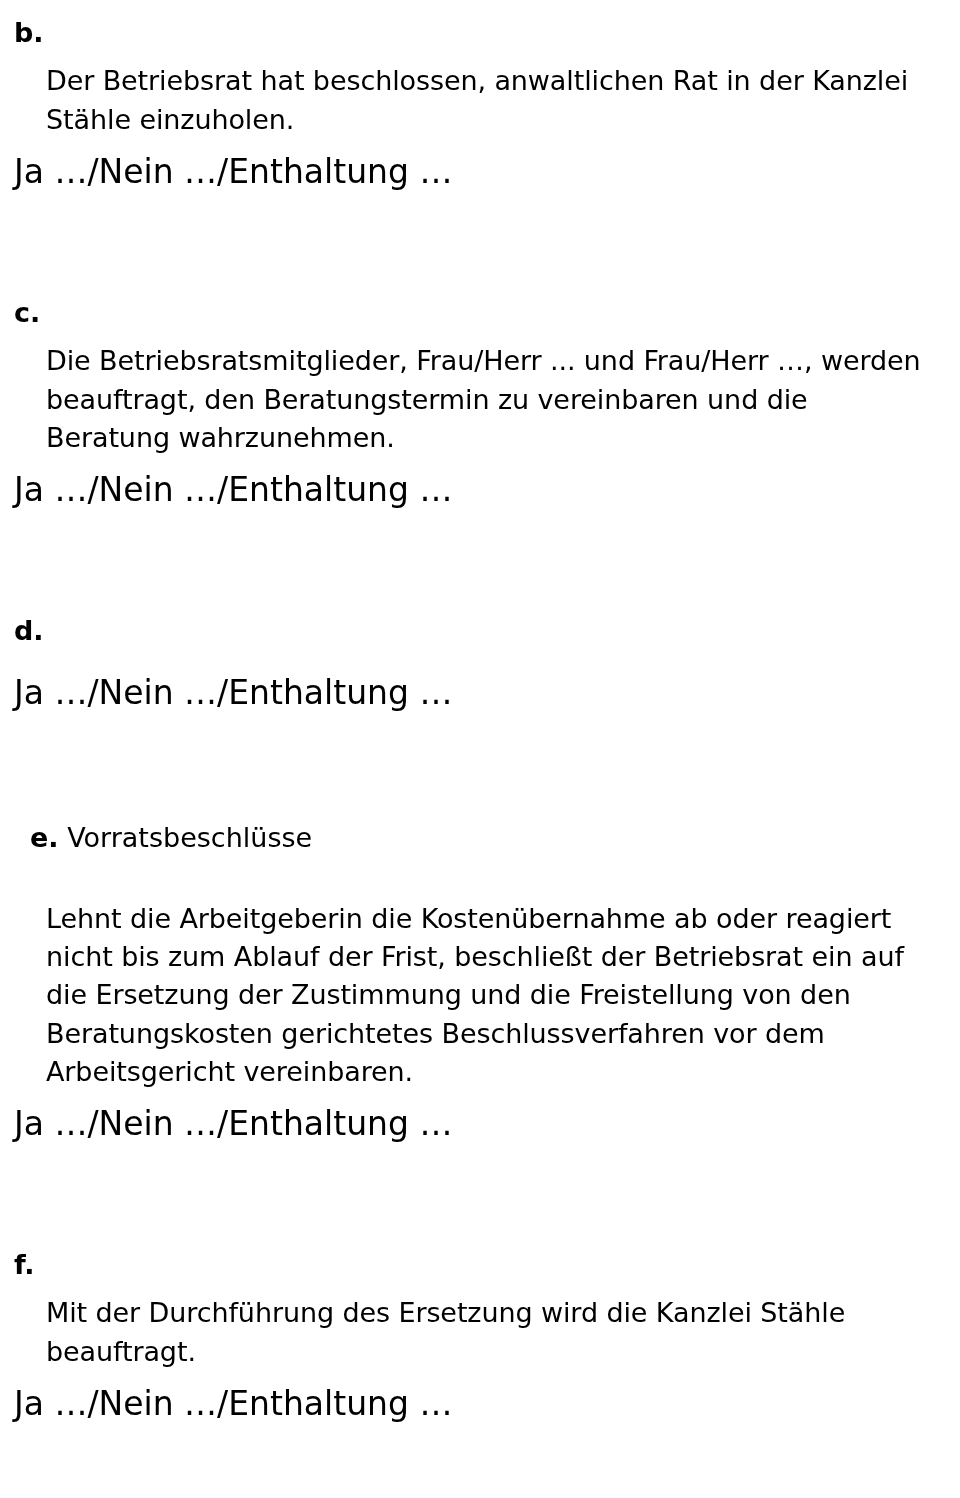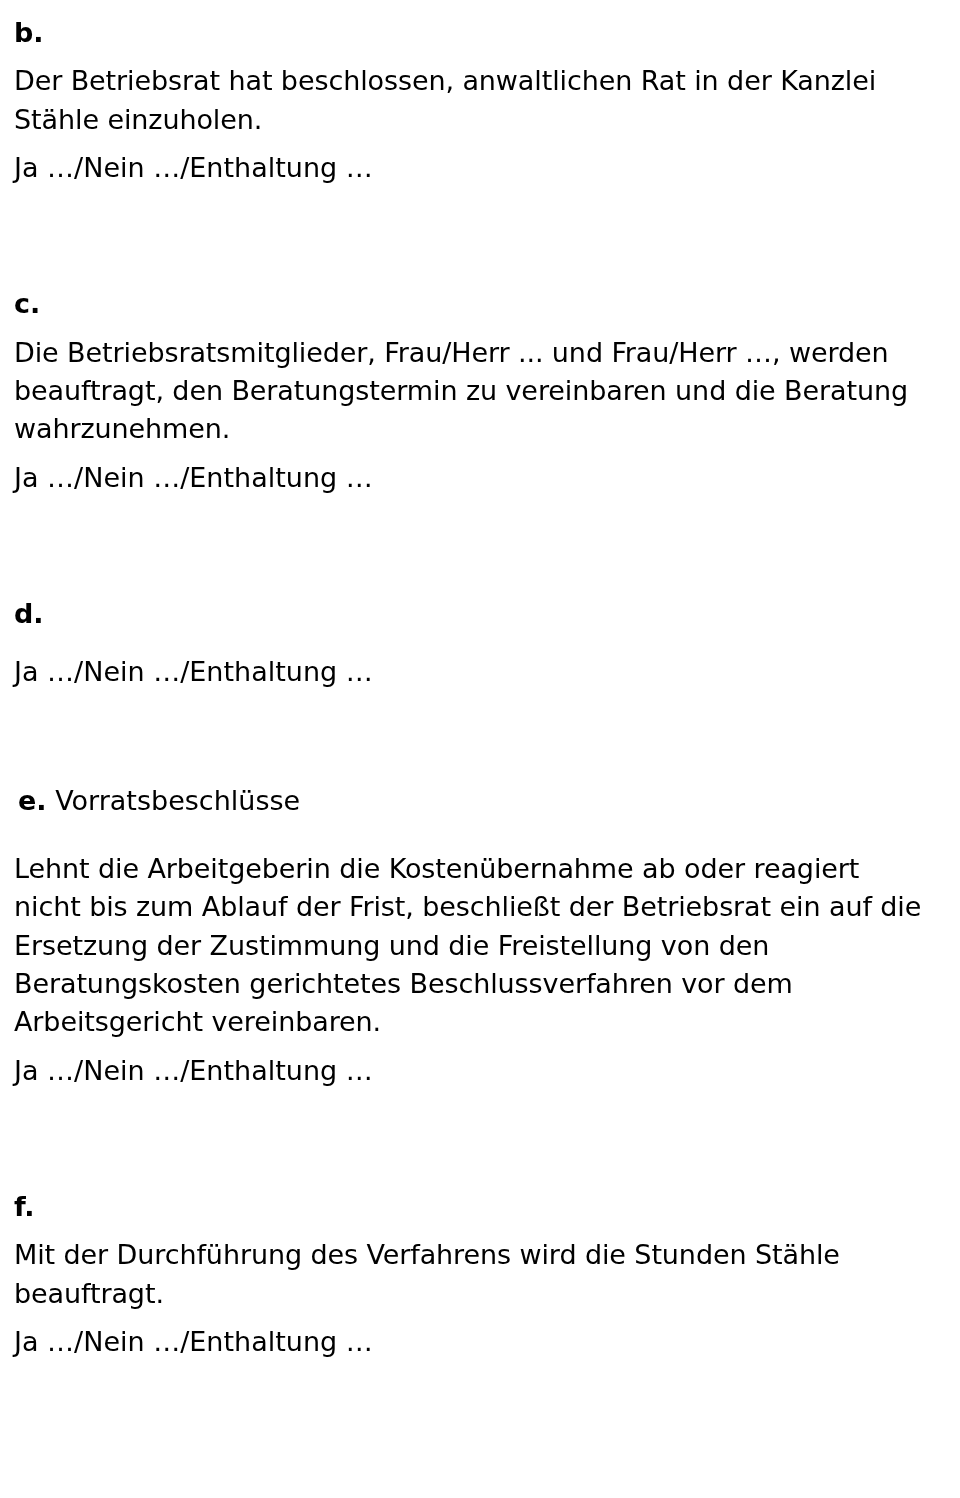--- a/index.html
+++ b/index.html
@@ -30,38 +30,39 @@
     line-height: 1.42;
     margin: 0;
   }
   .body-text {
     font-size: 27px;
     line-height: 1.42;
     margin: 0;
     letter-spacing: -0.1px;
   }
   .vote-line {
-    font-size: 27px;
+    font-size: 33px;
     line-height: 1.42;
     margin: 0;
   }
   .gap-xs { height: 10px; }
   .gap-s  { height: 26px; }
   .gap-l  { height: 86px; }
   .gap-xl { height: 98px; }
   .inline-head {
     font-size: 27px;
     line-height: 1.42;
-    margin: 4px;
+    margin: 16px;
   }
   .inline-head .lead {
     font-weight: 700;
   }
   .nowrap-block {
     max-width: 918px;
+    margin-left: 32px;
   }
 </style>
 </head>
 <body>
 
 <div class="page">
 
   <div class="section">
     <p class="marker">b.</p>
     <div class="gap-xs"></div>
@@ -100,18 +101,18 @@
     <p class="body-text nowrap-block">Lehnt die Arbeitgeberin die Kostenübernahme ab oder reagiert nicht bis zum Ablauf der Frist, beschließt der Betriebsrat ein auf die Ersetzung der Zustimmung und die Freistellung von den Beratungskosten gerichtetes Beschlussverfahren vor dem Arbeitsgericht vereinbaren.</p>
     <div class="gap-xs"></div>
     <p class="vote-line">Ja …/Nein …/Enthaltung …</p>
   </div>
 
   <div class="gap-xl"></div>
 
   <div class="section">
     <p class="marker">f.</p>
     <div class="gap-xs"></div>
-    <p class="body-text nowrap-block">Mit der Durchführung des Verfahrens wird die Stunden Stähle beauftragt.</p>
+    <p class="body-text nowrap-block">Mit der Durchführung des Ersetzung wird die Kanzlei Stähle beauftragt.</p>
     <div class="gap-xs"></div>
     <p class="vote-line">Ja …/Nein …/Enthaltung …</p>
   </div>
 
 </div>
 
 </body></html>

